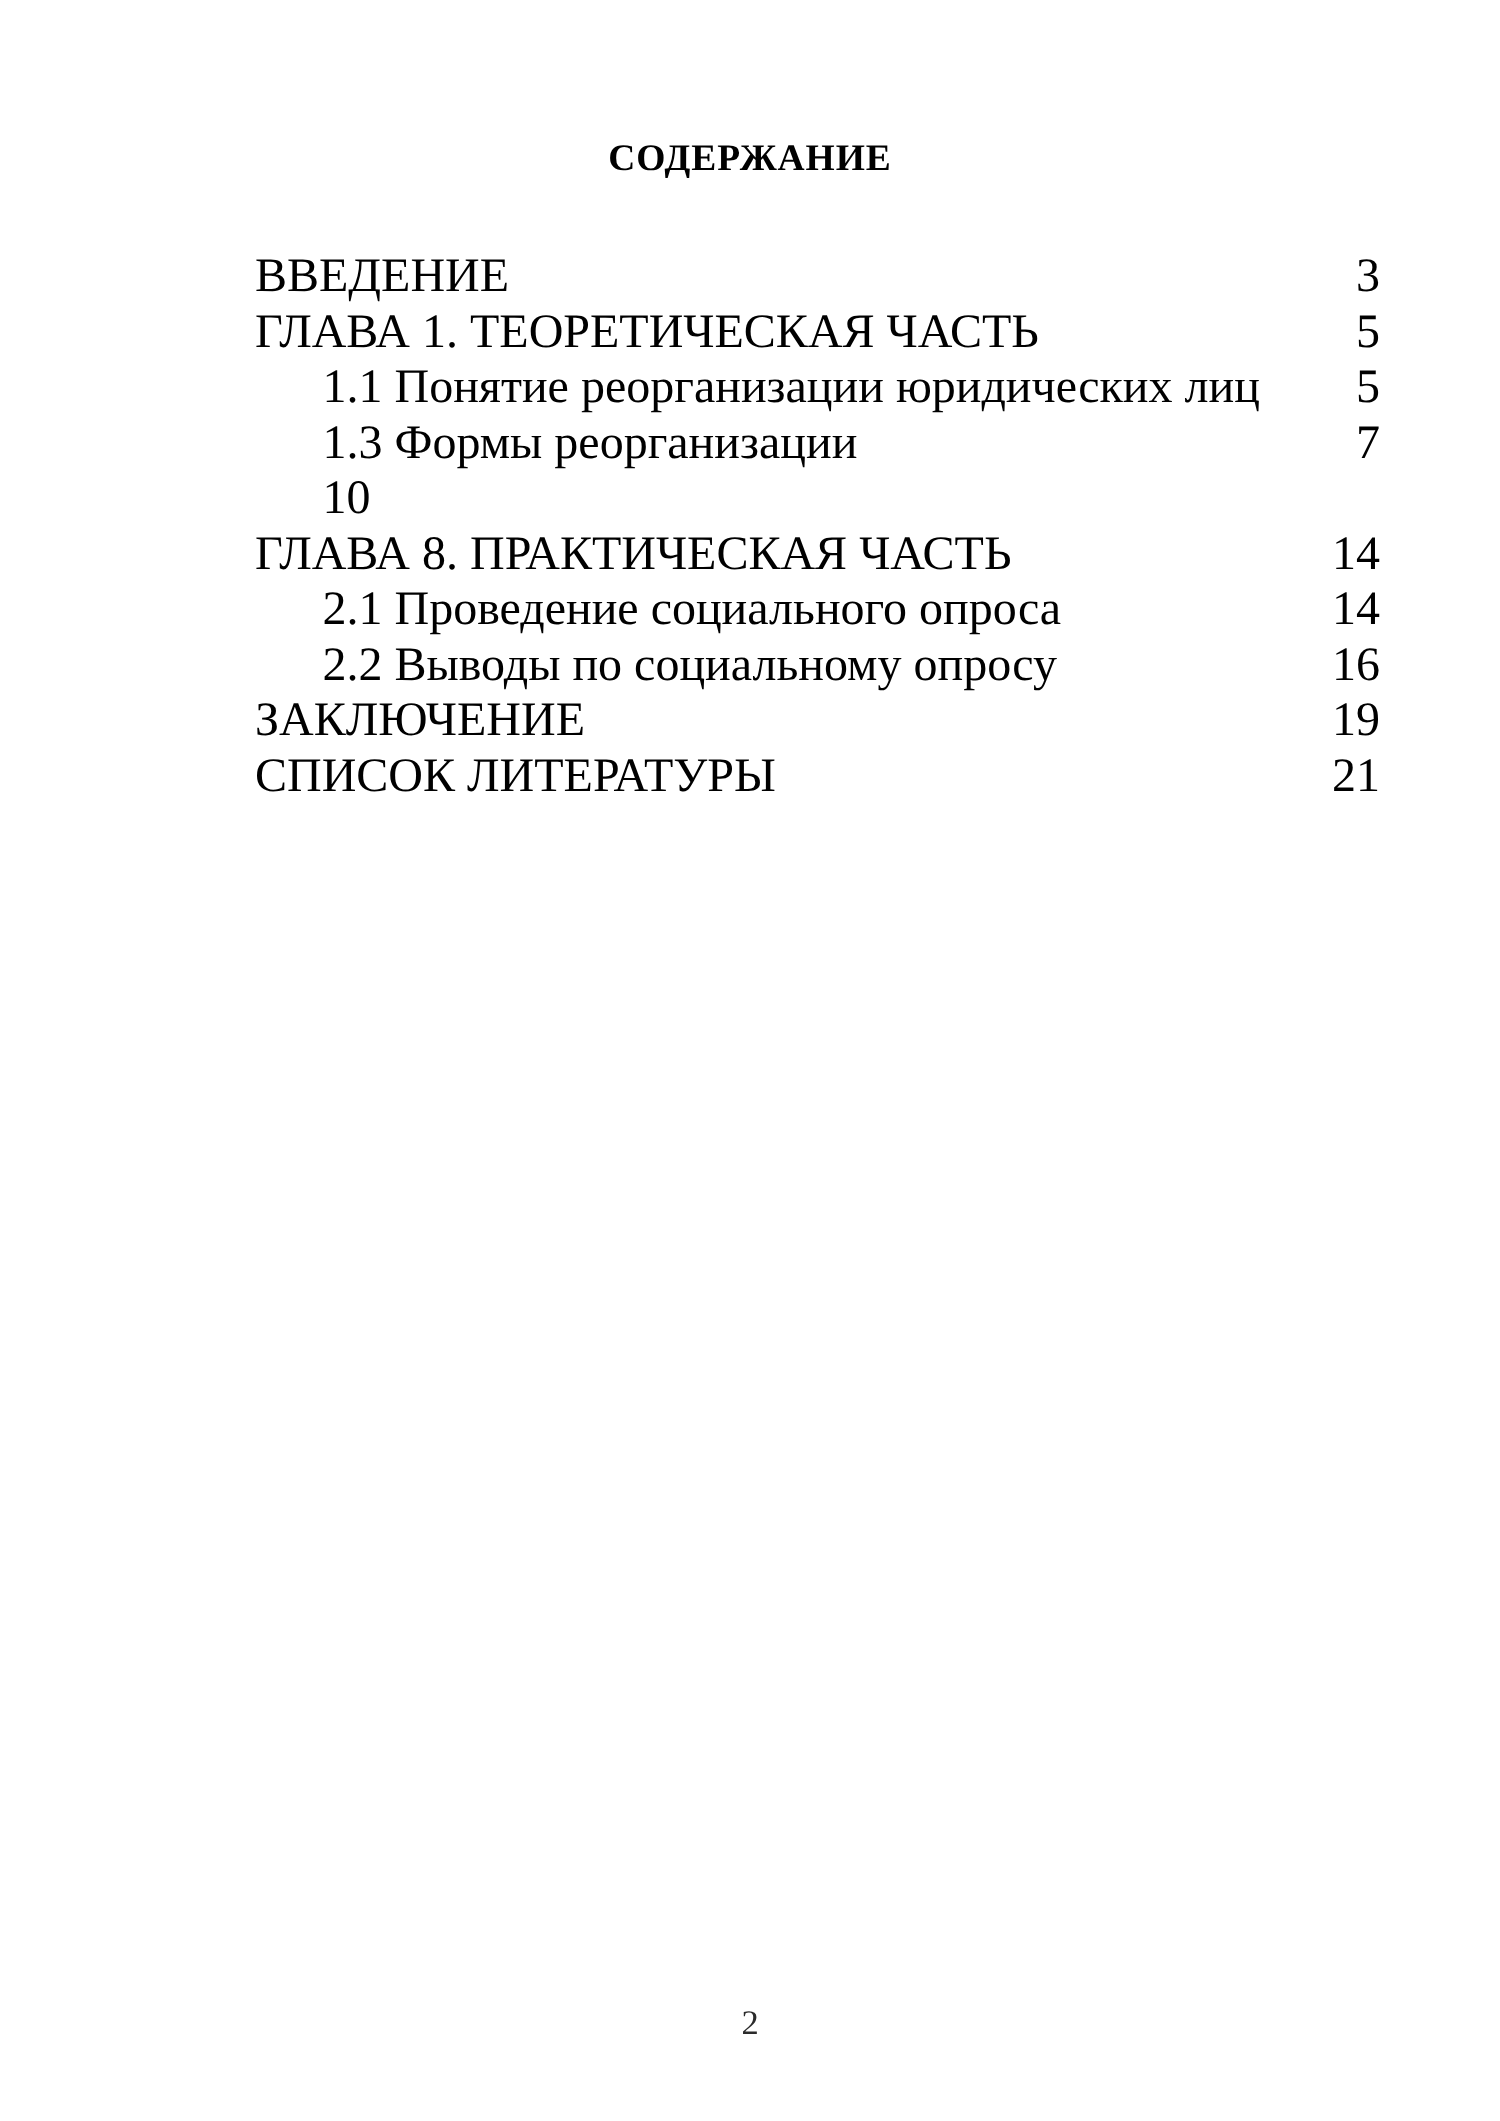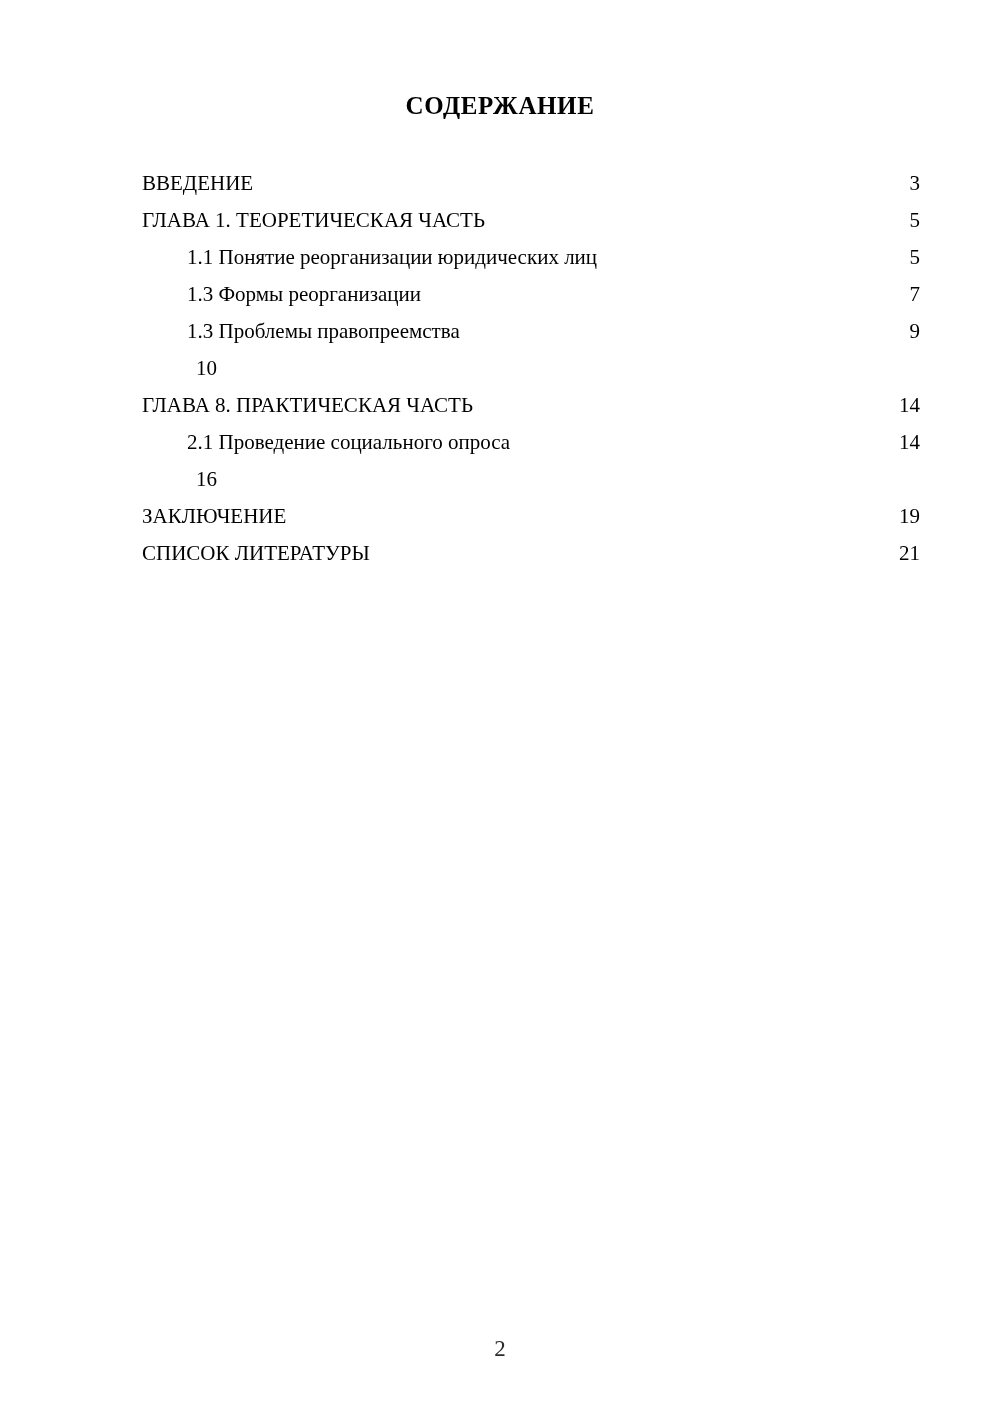--- a/index.html
+++ b/index.html
@@ -34,23 +34,24 @@
   .toc {
     position: absolute;
     top: 165px;
     left: 142px;
     width: 778px;
   }
   .toc-row {
     display: flex;
     align-items: center;
     justify-content: space-between;
-    font-size: 21px;
+    font-size: 32px;
     line-height: 37px;
     white-space: nowrap;
+    margin-left: 28px;
   }
   .toc-row.level-1 {
     padding-left: 0;
   }
   .toc-row.level-2 {
     padding-left: 45px;
   }
   .toc-label {
     text-align: left;
   }
@@ -86,35 +87,32 @@
     </div>
     <div class="toc-row level-2">
       <span class="toc-label">1.1 Понятие реорганизации юридических лиц</span>
       <span class="toc-page">5</span>
     </div>
     <div class="toc-row level-2">
       <span class="toc-label">1.3 Формы реорганизации</span>
       <span class="toc-page">7</span>
     </div>
     <div class="toc-row level-2">
-      <span class="toc-label">1.3 Проблемы правопреемства</span>
-      <span class="toc-page">9</span>
-    </div>
-    <div class="toc-row level-2">
       <span class="toc-page">10</span>
     </div>
     <div class="toc-row level-1">
       <span class="toc-label">ГЛАВА 8. ПРАКТИЧЕСКАЯ ЧАСТЬ</span>
       <span class="toc-page">14</span>
     </div>
     <div class="toc-row level-2">
       <span class="toc-label">2.1 Проведение социального опроса</span>
       <span class="toc-page">14</span>
     </div>
     <div class="toc-row level-2">
+      <span class="toc-label">2.2 Выводы по социальному опросу</span>
       <span class="toc-page">16</span>
     </div>
     <div class="toc-row level-1">
       <span class="toc-label">ЗАКЛЮЧЕНИЕ</span>
       <span class="toc-page">19</span>
     </div>
     <div class="toc-row level-1">
       <span class="toc-label">СПИСОК ЛИТЕРАТУРЫ</span>
       <span class="toc-page">21</span>
     </div>

